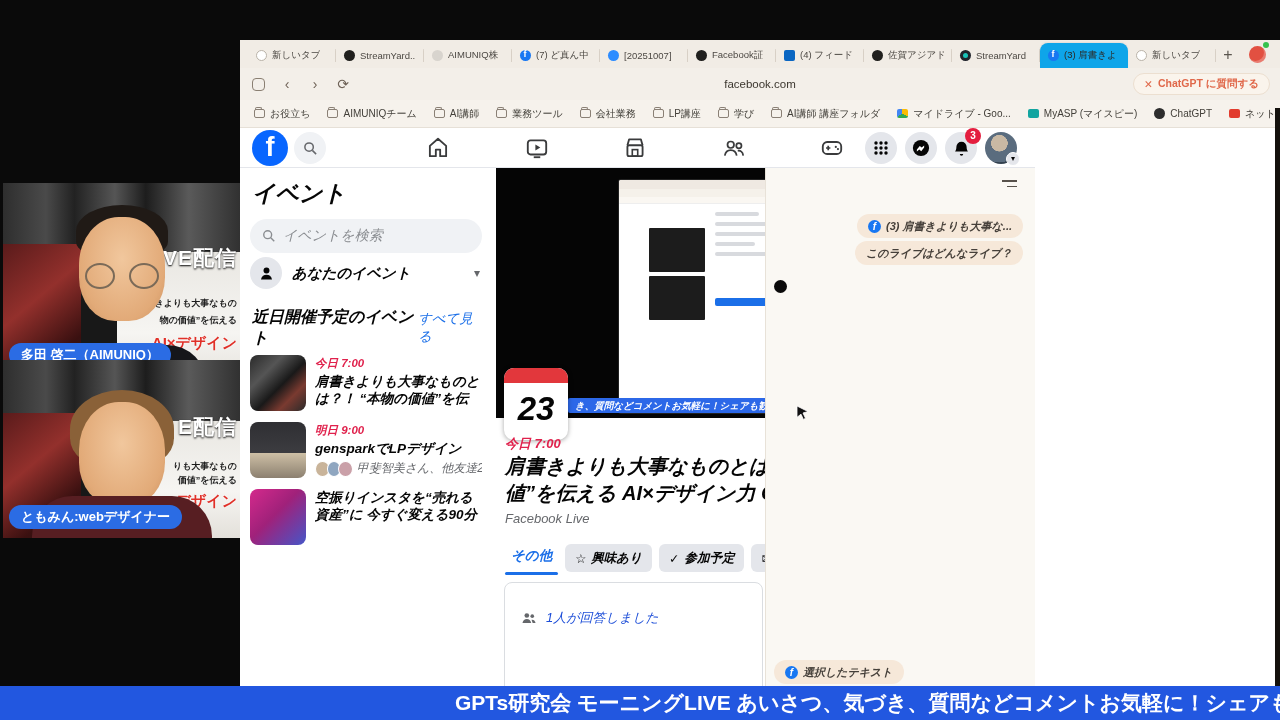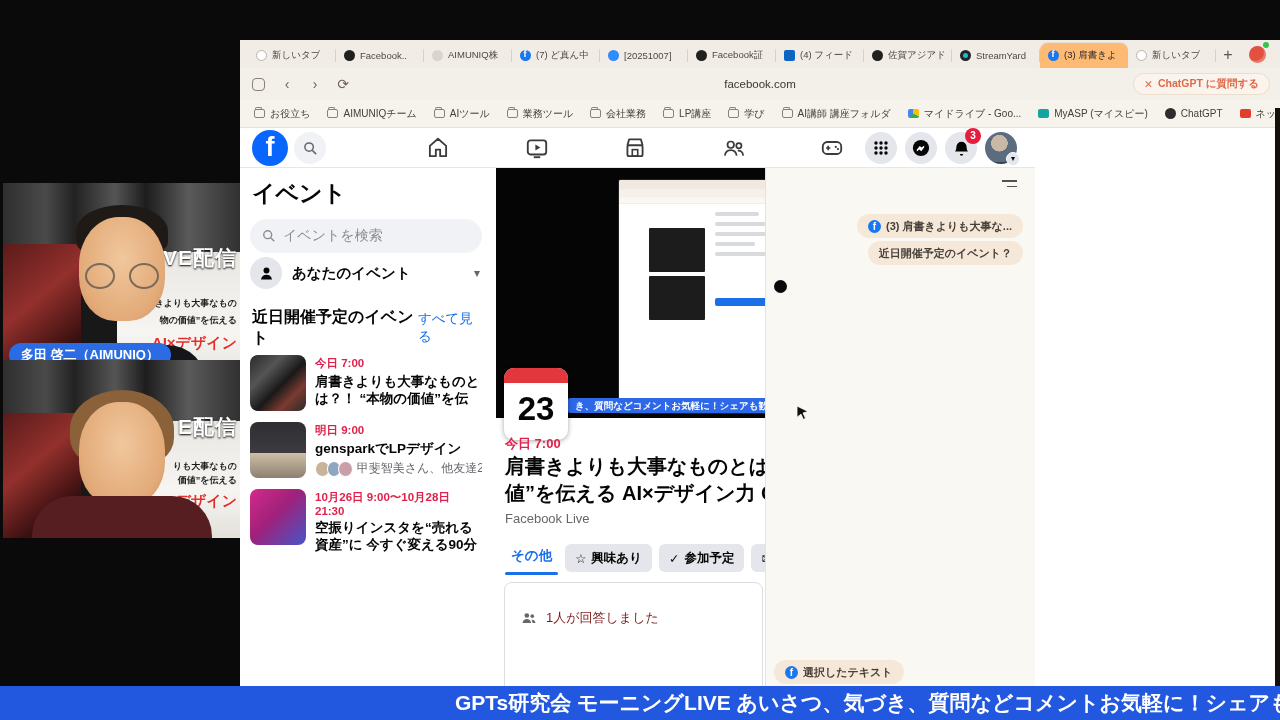--- a/index.html
+++ b/index.html
@@ -32,21 +32,21 @@
   #cam1 .name-pill{bottom:20px;}
   #cam2 .name-pill{bottom:9px;}
   .sub-pill{position:absolute;left:16px;bottom:3px;background:#f4f4f4;color:#111;font-size:10px;font-weight:700;padding:1px 8px;border-radius:9px;}
 
   
   #browser{position:absolute;left:240px;top:40px;width:1040px;height:646px;background:#f1ece5;}
   
   #tabstrip{position:relative;height:28px;display:flex;align-items:flex-end;padding-left:8px;}
   .tab{height:25px;width:88px;display:flex;align-items:center;gap:5px;padding:0 8px;border-radius:8px 8px 0 0;overflow:hidden;flex:none;position:relative;}
   .tab:not(.active):after{content:"";position:absolute;right:0;top:6px;height:13px;width:1px;background:#d8d0c6;}
-  .tab.active{background:#fdba74;box-shadow:0 -1px 2px rgba(0,0,0,.06);}
+  .tab.active{background:#0ea5e9;box-shadow:0 -1px 2px rgba(0,0,0,.06);}
   .tab-label{font-size:9.5px;color:#4c4843;white-space:nowrap;overflow:hidden;}
   .tab.active .tab-label{color:#2b2824;}
   .fav{width:11px;height:11px;border-radius:50%;flex:none;}
   .fav-new-tab{background:#fff;border:1px solid #b9b2a8;}
   .fav-notebooklm,.fav-dark,.fav-chatgpt{background:#21201e;}
   .fav-aimuniq{background:#d8d4ce;}
   .fav-facebook{background:#1877f2;position:relative;}
   .fav-facebook:after{content:"f";position:absolute;left:3.5px;top:-1px;color:#fff;font-size:9px;font-weight:700;}
   .fav-zoom{background:#2d8cff;}
   .fav-linkedin{background:#0a66c2;border-radius:2px;}
@@ -83,21 +83,21 @@
   #fb-logo{position:absolute;left:12px;top:2px;width:36px;height:36px;border-radius:50%;background:#0866ff;color:#fff;font-size:27px;font-weight:900;text-align:center;line-height:35px;}
   #fb-search{position:absolute;left:54px;top:4px;width:32px;height:32px;border-radius:50%;background:#f0f2f5;display:flex;align-items:center;justify-content:center;}
   #fb-nav{position:absolute;left:185px;top:0;width:420px;height:40px;display:flex;justify-content:space-between;align-items:center;}
   .fbnav-ic{width:26px;height:26px;}
   #fb-right{position:absolute;right:18px;top:4px;display:flex;gap:8px;}
   .fbr{width:32px;height:32px;border-radius:50%;background:#e4e6eb;display:flex;align-items:center;justify-content:center;position:relative;}
   #notif-badge{position:absolute;top:-4px;right:-4px;min-width:16px;height:16px;border-radius:8px;background:#e41e3f;color:#fff;font-size:10px;font-weight:700;line-height:16px;text-align:center;padding:0 3px;}
   #fb-avatar{width:32px;height:32px;border-radius:50%;background:radial-gradient(circle at 45% 35%,#c9b9a4 0 30%,#5a6c7e 31% 70%,#33414f 71%);position:relative;}
   #fb-avatar:after{content:"▾";position:absolute;right:-3px;bottom:-2px;width:12px;height:12px;background:#e4e6eb;border:1px solid #fff;border-radius:50%;font-size:8px;line-height:12px;text-align:center;color:#050505;}
 
-  #fb-body{display:flex;height:518px;}
+  #fb-body{display:flex;height:518px;font-style:italic;}
   
   #fb-side{width:256px;padding:6px 14px 0 10px;overflow:hidden;}
   #ev-title{font-size:23px;font-weight:800;color:#050505;margin:4px 0 10px 2px;}
   #ev-search{height:34px;border-radius:17px;background:#f0f2f5;display:flex;align-items:center;gap:7px;padding:0 12px;color:#8a8d91;font-size:14px;}
   .side-item{display:flex;align-items:center;gap:10px;height:40px;position:relative;}
   .side-ic{width:32px;height:32px;border-radius:50%;background:#e4e6eb;display:flex;align-items:center;justify-content:center;}
   .side-lbl{font-size:14.5px;font-weight:600;color:#050505;}
   .chev{position:absolute;right:2px;color:#65676b;font-size:12px;}
   #create-btn{margin-top:6px;height:34px;border-radius:7px;background:#1b6fe8;color:#fff;font-size:14px;font-weight:700;display:flex;align-items:center;justify-content:center;gap:4px;}
   .sec-hd{display:flex;justify-content:space-between;align-items:center;margin:14px 0 6px 2px;}
@@ -146,21 +146,21 @@
   #ev-title-big{position:absolute;left:9px;top:285px;width:420px;font-size:20px;font-weight:800;color:#050505;line-height:27px;}
   #ev-platform{position:absolute;left:9px;top:343px;font-size:13px;color:#65676b;}
   #watch-btn{position:absolute;left:410px;top:327px;height:27px;background:#1b6fe8;color:#fff;font-size:13px;font-weight:700;border-radius:6px;display:flex;align-items:center;padding:0 12px;}
   #actions{position:absolute;left:9px;top:373px;right:4px;display:flex;align-items:center;gap:7px;}
   #tab-other{color:#1b6fe8;font-size:13.5px;font-weight:700;padding:6px 6px 10px;position:relative;flex:none;}
   #tab-other:after{content:"";position:absolute;left:0;right:0;bottom:0;height:3px;background:#1b6fe8;border-radius:2px;}
   .act-pill{height:28px;background:#e4e6eb;border-radius:6px;display:flex;align-items:center;gap:5px;padding:0 10px;font-size:12.5px;font-weight:700;color:#050505;flex:none;white-space:nowrap;}
   .act-sq{width:34px;justify-content:center;padding:0;}
   #details-card{position:absolute;left:8px;right:2px;top:414px;height:150px;background:#fff;border:1px solid #dadde1;border-radius:8px;padding:13px 16px;}
   #details-title{font-size:15px;font-weight:800;color:#050505;}
-  .det-row{display:flex;align-items:center;gap:9px;margin-top:13px;font-size:13px;color:#7f1d1d;}
+  .det-row{display:flex;align-items:center;gap:9px;margin-top:13px;font-size:13px;color:#1d4ed8;}
   .det-row b{font-weight:700;}
   #float-avatar{position:absolute;left:478px;top:425px;width:42px;height:42px;border-radius:50%;background:radial-gradient(circle at 50% 32%,#e8c9a8 0 34%,#f2efe9 35%);box-shadow:0 1px 4px rgba(0,0,0,.25);}
   #float-edit{position:absolute;left:481px;top:472px;width:38px;height:38px;border-radius:50%;background:#fff;box-shadow:0 1px 5px rgba(0,0,0,.3);display:flex;align-items:center;justify-content:center;font-size:16px;color:#050505;}
 
   
   #gpt-panel{flex:1;position:relative;background:#faf8f3;border-left:1px solid #e8e2d8;}
   #gpt-menu{position:absolute;right:18px;top:12px;width:15px;}
   #gpt-menu i{display:block;height:1.5px;background:#57514a;margin-bottom:4px;}
   #gpt-menu i:last-child{width:10px;margin-left:auto;}
   .chip{position:absolute;right:12px;height:24px;background:#f6e8d9;border-radius:13px;display:flex;align-items:center;gap:5px;padding:0 11px;font-size:11px;font-weight:700;color:#46403a;white-space:nowrap;}
@@ -208,32 +208,33 @@
     <div class="poster"></div>
     <span class="bt1">E配信</span>
     <span class="bt2">りも大事なもの</span>
     <span class="bt3">価値”を伝える</span>
     <span class="bt4">×デザイン</span>
     <div class="face">
       <div class="hair"></div>
       <div class="head"></div>
     </div>
     <div class="shoulders"></div>
+    <div class="name-pill">ともみん:webデザイナー</div>
   </div>
 
   <div id="browser">
 
     <div id="tabstrip">
       <div class="tab">
           <span class="fav fav-new-tab"></span>
           <span class="tab-label">新しいタブ</span>
         </div>
       <div class="tab">
           <span class="fav fav-notebooklm"></span>
-          <span class="tab-label">Facebook..</span>
+          <span class="tab-label">StreamYard..</span>
         </div>
       <div class="tab">
           <span class="fav fav-aimuniq"></span>
           <span class="tab-label">AIMUNIQ株</span>
         </div>
       <div class="tab">
           <span class="fav fav-facebook"></span>
           <span class="tab-label">(7) ど真ん中</span>
         </div>
       <div class="tab">
@@ -285,21 +286,21 @@
       <span class="bm">
           <span class="bm-ic"></span>
           <span class="lbl">お役立ち</span>
         </span>
       <span class="bm">
           <span class="bm-ic"></span>
           <span class="lbl">AIMUNIQチーム</span>
         </span>
       <span class="bm">
           <span class="bm-ic"></span>
-          <span class="lbl">AIツール</span>
+          <span class="lbl">AI講師</span>
         </span>
       <span class="bm">
           <span class="bm-ic"></span>
           <span class="lbl">業務ツール</span>
         </span>
       <span class="bm">
           <span class="bm-ic"></span>
           <span class="lbl">会社業務</span>
         </span>
       <span class="bm">
@@ -446,21 +447,20 @@
                   <span class="a a1"></span>
                     <span class="a a2"></span>
                     <span class="a a3"></span>
                   <span class="att-txt">甲斐智美さん、他友達2人</span>
                 </div>
               </div>
             </div>
             <div class="ev-card">
               <div class="ev-thumb t3"></div>
               <div class="ev-meta">
-                <div class="ev-time">10月26日 9:00〜10月28日 21:30</div>
                 <div class="ev-name">空振りインスタを“売れる資産”に 今すぐ変える90分　反応がない...</div>
               </div>
             </div>
 
           </div>
 
           <div id="fb-main">
             <div id="video">
               <div class="mini">
                 <div class="m-tabs"></div>
@@ -555,21 +555,21 @@
           <div id="gpt-panel">
             <div id="gpt-menu">
                 <i></i>
                 <i></i>
               </div>
             <div class="chip" id="chip1">
               <span class="fbi">f</span>
               <span>(3) 肩書きよりも大事な...</span>
             </div>
             <div class="chip" id="chip2">
-              <span>近日開催予定のイベント？</span>
+              <span>このライブはどんなライブ？</span>
             </div>
             <div id="gpt-dot"></div>
             <svg id="gpt-cursor" width="13" height="16" viewBox="0 0 13 16">
                 <path d="M1 0 12 5.5 7 7 9.5 12.3 7.4 13.4 5 8.2 1 11.3Z" fill="#111" stroke="#fff" stroke-width=".8"></path>
               </svg>
             <div class="chip" id="chip3">
               <span class="fbi">f</span>
               <span>選択したテキスト</span>
             </div>
 

